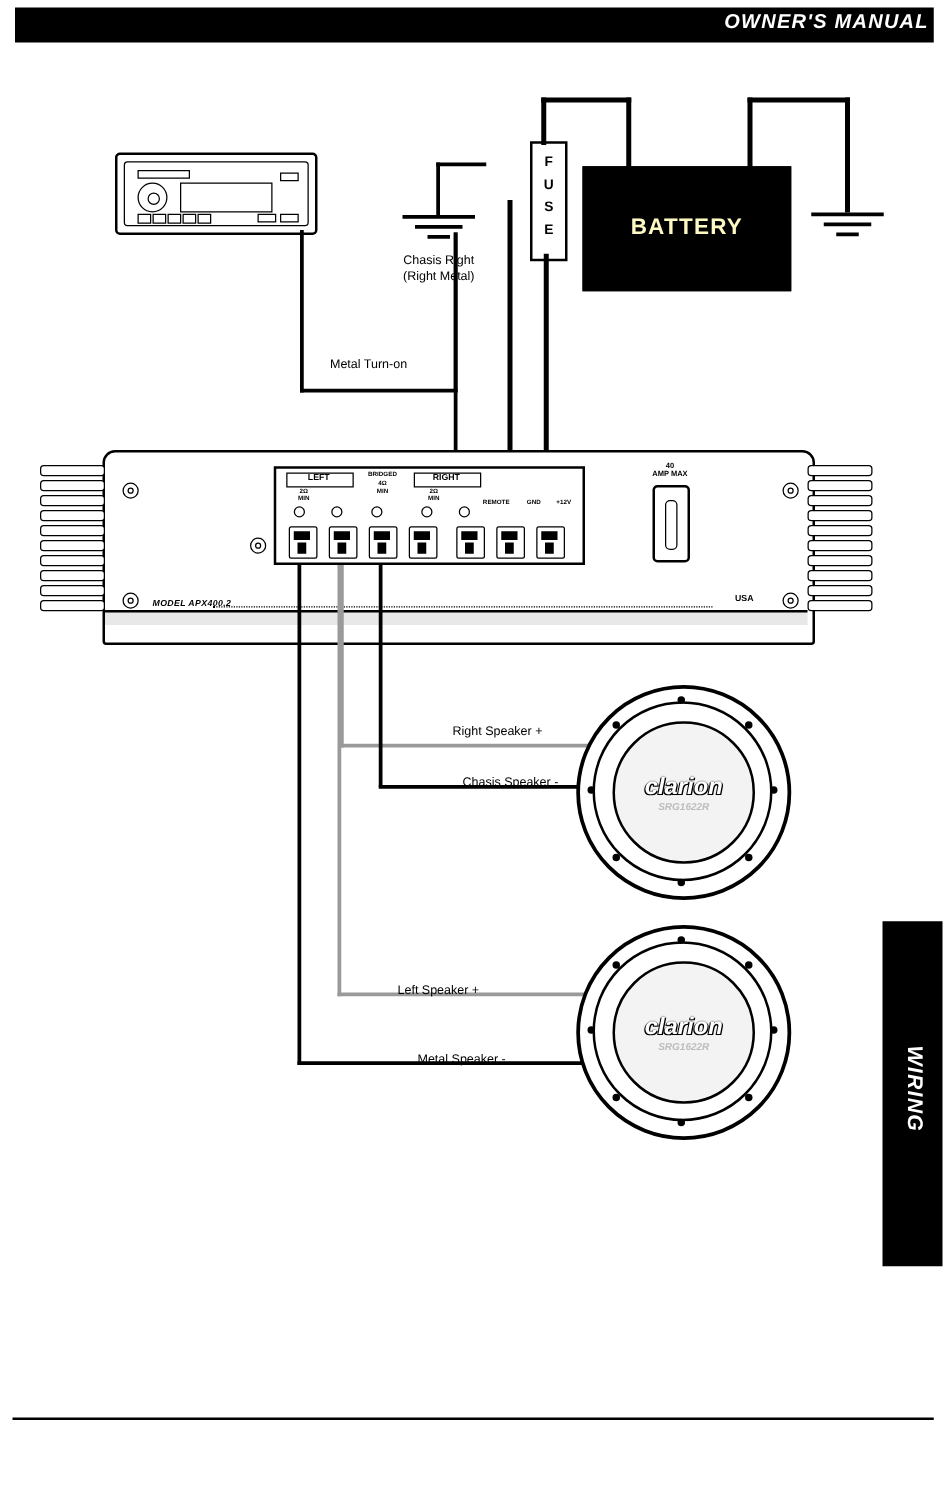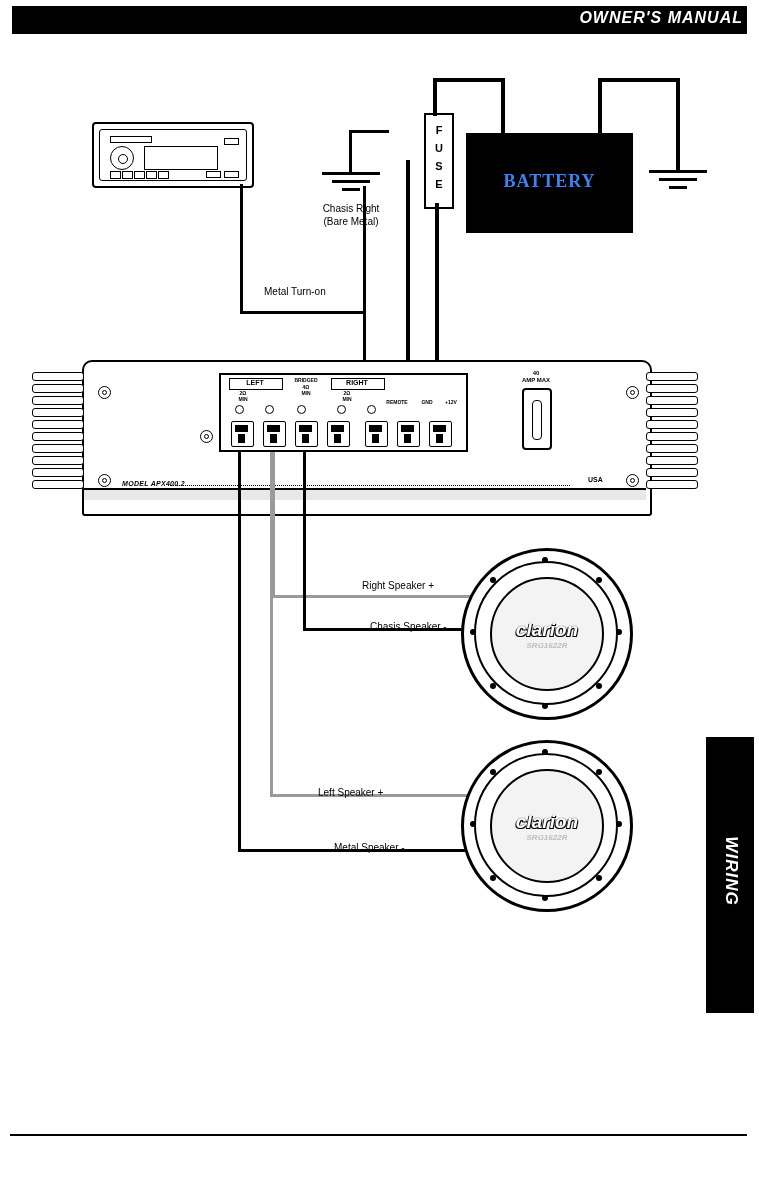--- a/index.html
+++ b/index.html
@@ -144,25 +144,24 @@
     width: 163px;
     height: 96px;
     background: #000000;
     border: 2px solid #000000;
   }
   .battery-label {
     position: absolute;
     left: 0; top: 36px;
     width: 163px;
     text-align: center;
-    color: #3b82f6;
+    color: #fef9c3;
     font-size: 18px;
     font-weight: bold;
     letter-spacing: 1px;
-    font-family: Liberation Serif, serif;
   }
   .bat-sign {
     position: absolute;
     color: #000000;
     font-size: 22px;
     font-weight: bold;
     line-height: 1;
   }
   
   .fuse-box {
@@ -479,21 +478,21 @@
 
   <div class="wire" style="left:349px; top:130px; width:3px; height:42px;"></div>
   <div class="wire" style="left:349px; top:130px; width:40px; height:3px;"></div>
 
   <div class="gnd" style="left:322px; top:172px; width:58px; height:26px;">
     <div class="gnd-l1" style="left:0px;  top:0px;  width:58px; height:3px;"></div>
     <div class="gnd-l2" style="left:10px; top:8px;  width:38px; height:3px;"></div>
     <div class="gnd-l3" style="left:20px; top:16px; width:18px; height:3px;"></div>
   </div>
   <div class="lbl lbl-c" style="left:295px; top:203px; width:112px;">Chasis Right</div>
-  <div class="lbl lbl-c" style="left:295px; top:216px; width:112px;">(Bare Metal)</div>
+  <div class="lbl lbl-c" style="left:295px; top:216px; width:112px;">(Right Metal)</div>
 
   <div class="fuse-box">
     <div class="fuse-text">
       <div>F</div>
       <div>U</div>
       <div>S</div>
       <div>E</div>
     </div>
   </div>
 

